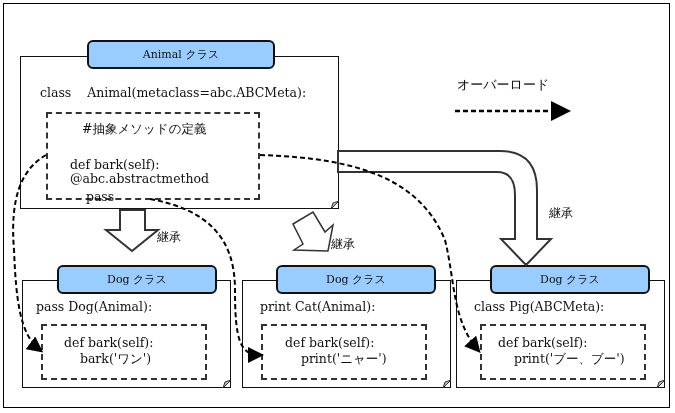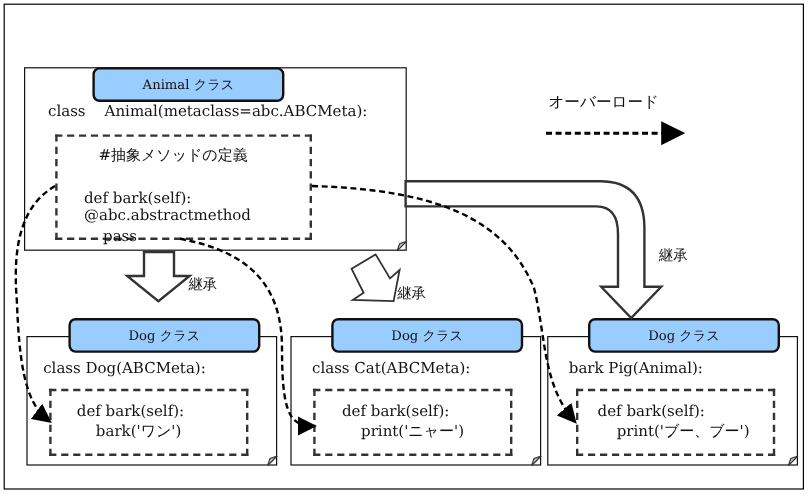--- a/index.html
+++ b/index.html
@@ -15,45 +15,45 @@
   .dashbox { position:absolute; border:2px dashed #333; box-sizing:border-box; }
   .lbl { position:absolute; font-size:12px; font-family:Liberation Sans, sans-serif; }
   svg.overlay { position:absolute; left:0; top:0; }
 </style>
 </head>
 <body>
 
 <div class="frame"></div>
 
 <div class="card" style="left:20px;top:56px;width:319px;height:153px;"></div>
-<div class="tab" style="left:77px;top:40px;width:160px;height:29px;margin-top:16px;">Animal クラス</div>
+<div class="tab" style="left:87px;top:40px;width:188px;height:29px;">Animal クラス</div>
 <div class="code" style="left:40px;top:84px;">class    Animal(metaclass=abc.ABCMeta):</div>
 <div class="dashbox" style="left:46px;top:112px;width:214px;height:88px;"></div>
 <div class="code" style="left:82px;top:120px;">#抽象メソッドの定義</div>
 <div class="code" style="left:70px;top:138px;margin-top:32px;">@abc.abstractmethod</div>
 <div class="code" style="left:70px;top:156px;">def bark(self):</div>
 <div class="code" style="left:70px;top:188px;">    pass</div>
 
 <div class="card" style="left:22px;top:280px;width:209px;height:108px;"></div>
 <div class="tab" style="left:57px;top:265px;width:160px;height:29px;">Dog クラス</div>
-<div class="code" style="left:36px;top:298px;">class Dog(ABCMeta):</div>
+<div class="code" style="left:36px;top:298px;">pass Dog(Animal):</div>
 <div class="dashbox" style="left:41px;top:324px;width:166px;height:56px;"></div>
 <div class="code" style="left:64px;top:334px;">def bark(self):</div>
 <div class="code" style="left:64px;top:350px;">    bark('ワン')</div>
 
 <div class="card" style="left:242px;top:280px;width:209px;height:108px;"></div>
 <div class="tab" style="left:276px;top:265px;width:160px;height:29px;">Dog クラス</div>
-<div class="code" style="left:260px;top:298px;">class Cat(ABCMeta):</div>
+<div class="code" style="left:260px;top:298px;">print Cat(Animal):</div>
 <div class="dashbox" style="left:261px;top:324px;width:166px;height:56px;"></div>
 <div class="code" style="left:285px;top:334px;">def bark(self):</div>
 <div class="code" style="left:285px;top:350px;">    print('ニャー')</div>
 
 <div class="card" style="left:456px;top:280px;width:209px;height:108px;"></div>
 <div class="tab" style="left:490px;top:265px;width:160px;height:29px;">Dog クラス</div>
-<div class="code" style="left:474px;top:298px;">bark Pig(Animal):</div>
+<div class="code" style="left:474px;top:298px;">class Pig(ABCMeta):</div>
 <div class="dashbox" style="left:480px;top:324px;width:166px;height:56px;"></div>
 <div class="code" style="left:498px;top:334px;">def bark(self):</div>
 <div class="code" style="left:498px;top:350px;">    print('ブー、ブー')</div>
 
 <div class="lbl" style="left:457px;top:76px;font-size:13px;">オーバーロード</div>
 
 <div class="lbl" style="left:157px;top:229px;">継承</div>
 <div class="lbl" style="left:331px;top:236px;">継承</div>
 <div class="lbl" style="left:549px;top:205px;">継承</div>
 

